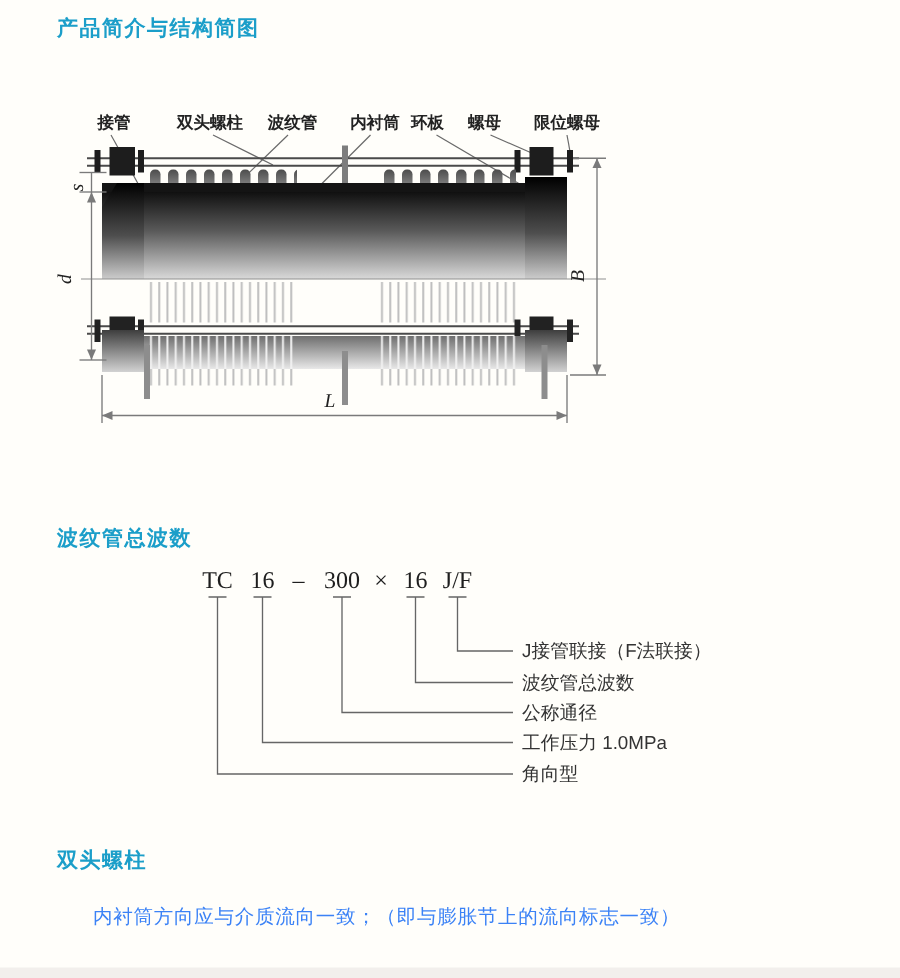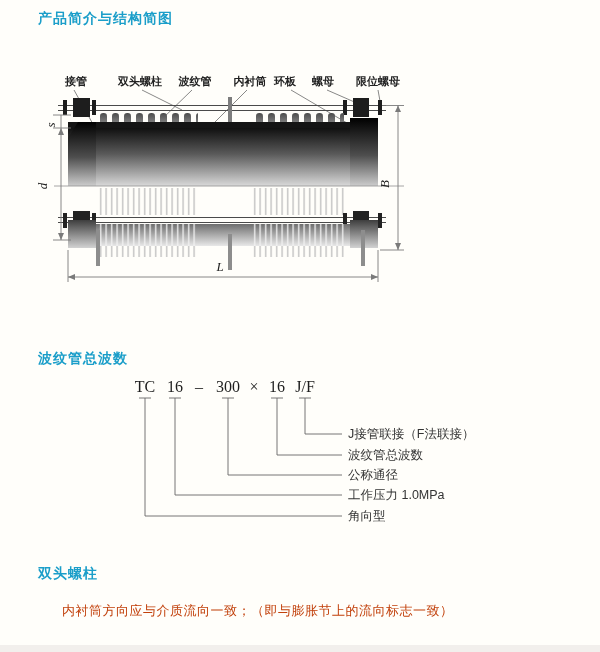--- a/index.html
+++ b/index.html
@@ -2,21 +2,21 @@
 <html><head>
 <meta charset="utf-8">
 <style>
   html,body{margin:0;padding:0;}
   body{width:600px;height:652px;background:#ffffff;font-family:"Liberation Sans",sans-serif;}
   .page{position:relative;width:600px;height:652px;background:#fffefa;overflow:hidden;}
   .sec-title{position:absolute;left:38px;font-size:14px;font-weight:bold;color:#1b9ec9;letter-spacing:1px;}
   .t1{top:10px;}
   .t2{top:350px;}
   .t3{top:565px;}
-  .install-text{position:absolute;left:62px;top:598px;font-size:13px;color:#c2410c;line-height:25px;letter-spacing:0.5px;}
+  .install-text{position:absolute;left:62px;top:598px;font-size:13px;color:#3b82f6;line-height:25px;letter-spacing:0.5px;}
   .bottom-strip{position:absolute;left:0;bottom:0;width:600px;height:7px;background:#f2efec;}
   svg{position:absolute;}
   .svg-diagram{left:30px;top:68px;}
   .svg-code{left:0px;top:374px;}
   .part-label{font-size:11px;font-weight:bold;fill:#222;font-family:"Liberation Sans",sans-serif;}
   .dim-label{font-size:13px;font-style:italic;fill:#222;font-family:"Liberation Serif",serif;}
   .code-seg{font-size:16px;fill:#1e1e1e;font-family:"Liberation Serif",serif;}
   .callout-label{font-size:12.5px;fill:#333;font-family:"Liberation Sans",sans-serif;}
   .thin{stroke:#6a6a6a;stroke-width:0.8;fill:none;}
   .rodline{stroke:#4a4a4a;stroke-width:1.2;fill:none;}

